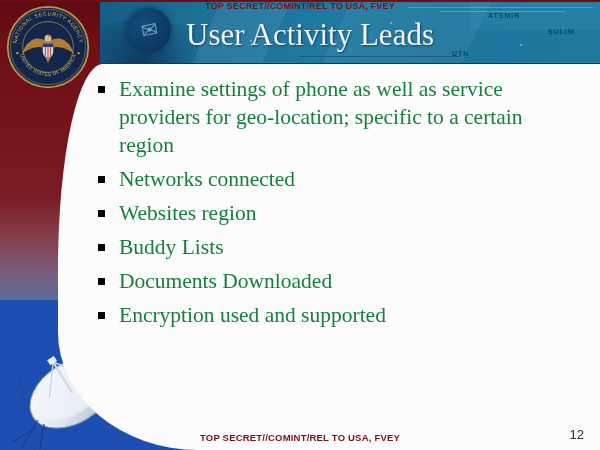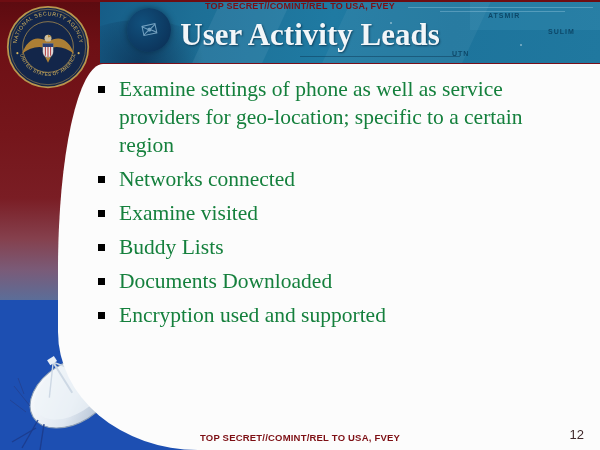--- a/index.html
+++ b/index.html
@@ -34,21 +34,21 @@
   .map-label{position:absolute;font-size:7px;font-weight:bold;letter-spacing:1px;color:#083e5e;opacity:.85;}
   .ml0{left:488px;top:12px;} .ml1{left:548px;top:28px;} .ml2{left:452px;top:50px;}
   .classification-top{
     position:absolute;top:1px;left:0;width:600px;text-align:center;z-index:5;
     color:#7d0f14;font-weight:bold;font-size:9px;letter-spacing:.2px;
   }
   .top-red-line{position:absolute;top:0;left:0;width:600px;height:2px;background:#6e0d12;z-index:6;}
   .header-rule{position:absolute;top:63px;left:0;width:600px;height:3px;background:#78101a;z-index:3;}
   .title{
     position:absolute;top:17px;left:60px;width:500px;text-align:center;z-index:5;
-    font-family:"Liberation Serif",serif;font-size:31px;font-weight:bold;color:#f2f6f9;
+    font-family:"Liberation Serif",serif;font-size:31px;font-weight:normal;color:#f2f6f9;
     text-shadow:1px 1px 2px rgba(0,20,40,.55);margin:0;
   }
   
   .band{
     position:absolute;left:0;top:0;width:100px;height:450px;z-index:4;
     background:linear-gradient(180deg,#5c0b10 0%,#6e1015 10%,#75161b 30%,#7a1d24 44%,
       #85404d 53%,#7a5b78 60%,#55719f 68%,#3b62b0 77%,#2453b4 87%,#1e50b3 100%);
   }
   .wedge{position:absolute;left:0;top:300px;width:235px;height:150px;background:#1d4fb2;z-index:4;}
   .dish{position:absolute;left:0px;top:328px;width:140px;height:122px;z-index:4;}
@@ -132,21 +132,21 @@
       <line x1="10" y1="72" x2="26" y2="84"></line>
       <line x1="18" y1="50" x2="24" y2="66"></line>
     </g>
   </svg>
 
   <div class="content"></div>
 
   <ul class="bullet-list">
     <li>Examine settings of phone as well as service providers for geo-location; specific to a certain region</li>
     <li>Networks connected</li>
-    <li>Examine visited</li>
+    <li>Websites region</li>
     <li>Buddy Lists</li>
     <li>Documents Downloaded</li>
     <li>Encryption used and supported</li>
   </ul>
 
   <svg class="seal" viewBox="0 0 96 96">
     <defs>
       <path id="arcTop" d="M 12,48 A 36,36 0 0 1 84,48"></path>
       <path id="arcBot" d="M 15,48 A 33,33 0 0 0 81,48"></path>
     </defs>

